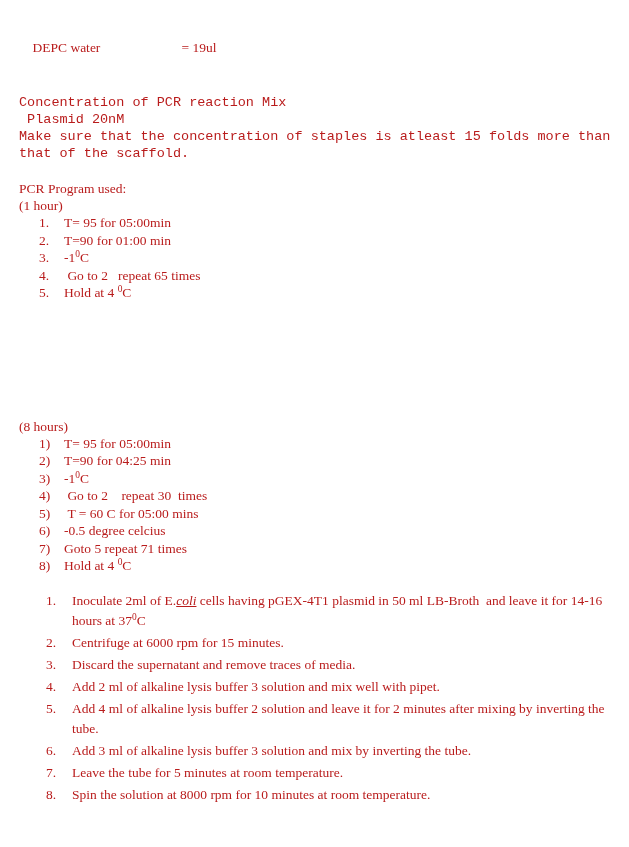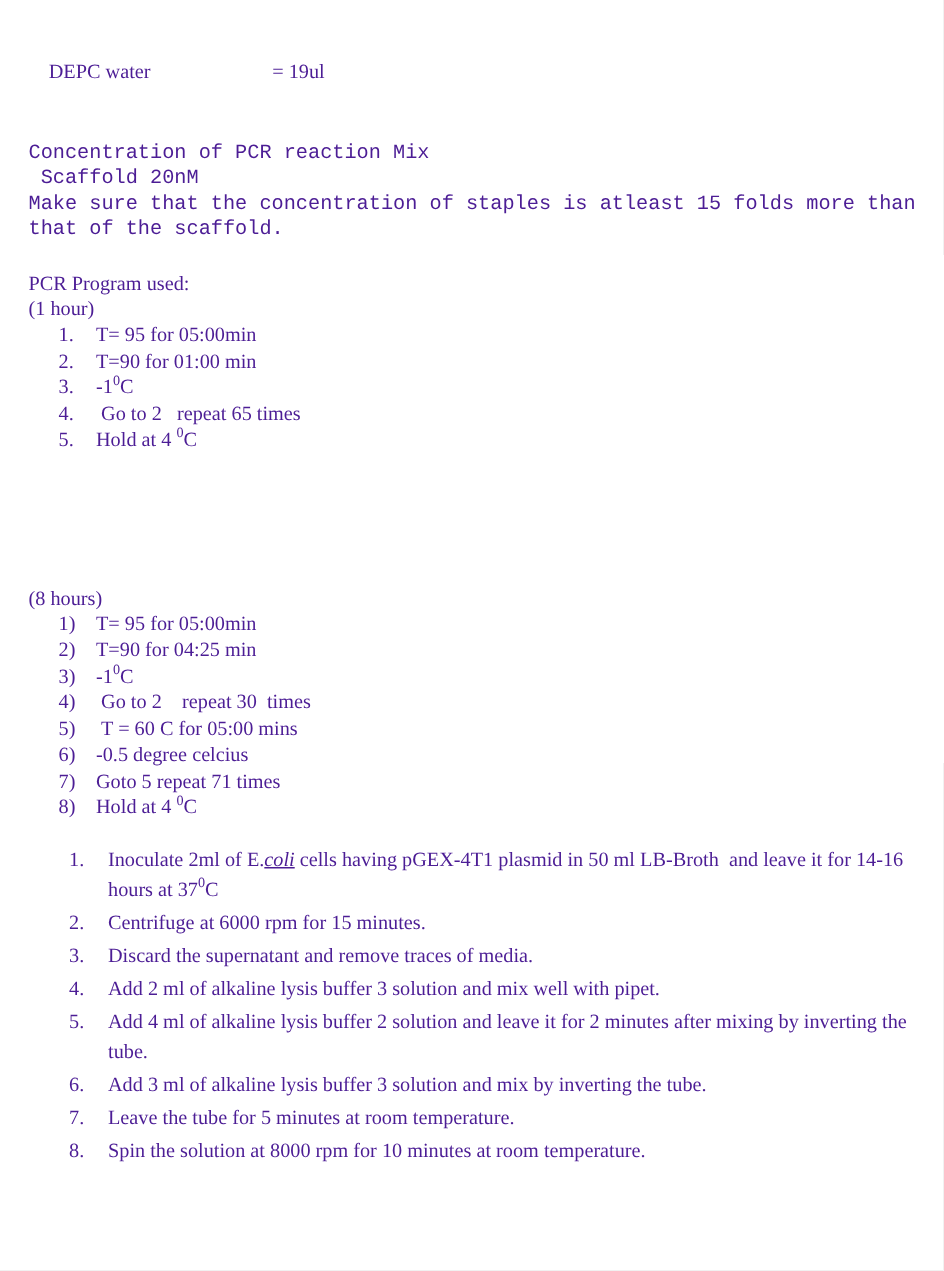--- a/index.html
+++ b/index.html
@@ -28,42 +28,42 @@
 
   .list { }
   .li { display: flex; align-items: flex-start; }
   .num { flex: none; }
   .li-body { flex: 1 1 auto; }
 
   .list-a, .list-b { padding-left: 20px; }
   .list-a .li, .list-b .li { line-height: 17.5px; }
   .list-a .num, .list-b .num { width: 25px; }
 
-  .eight-label { margin-top: 88px; }
+  .eight-label { margin-top: 116px; }
 
   .plasmid-heading { margin-top: 64px; }
   .list-c { margin-top: 16px; padding-left: 27px; }
   .list-c .li { line-height: 20px; margin-bottom: 2px; }
   .list-c .num { width: 26px; }
 
   sup { font-size: 0.7em; line-height: 0; vertical-align: super; }
   i { font-style: italic; text-decoration: underline; }
 </style>
 </head>
 <body>
 
-<div class="page" style="background: rgb(255, 255, 255); color: #4c1d95;">
+<div class="page" style="background: rgb(255, 255, 255); color: #b91c1c;">
 
   <div class="line">
     <span class="depc-label">DEPC water</span><span class="depc-value">= 19ul</span>
   </div>
 
   <div class="para">
     <div class="line">Concentration of PCR reaction Mix</div>
-    <div class="line"> Scaffold 20nM</div>
+    <div class="line"> Plasmid 20nM</div>
     <div class="line">Make sure that the concentration of staples is atleast 15 folds more than that of the scaffold.</div>
   </div>
 
   <div class="heading pcr-heading line">PCR Program used:</div>
   <div class="line">(1 hour)</div>
   <div class="list list-a">
       <div class="li">
         <span class="num">1.</span>
         <span class="li-body"><span>T= 95 for 05:00min</span></span>
       </div>

